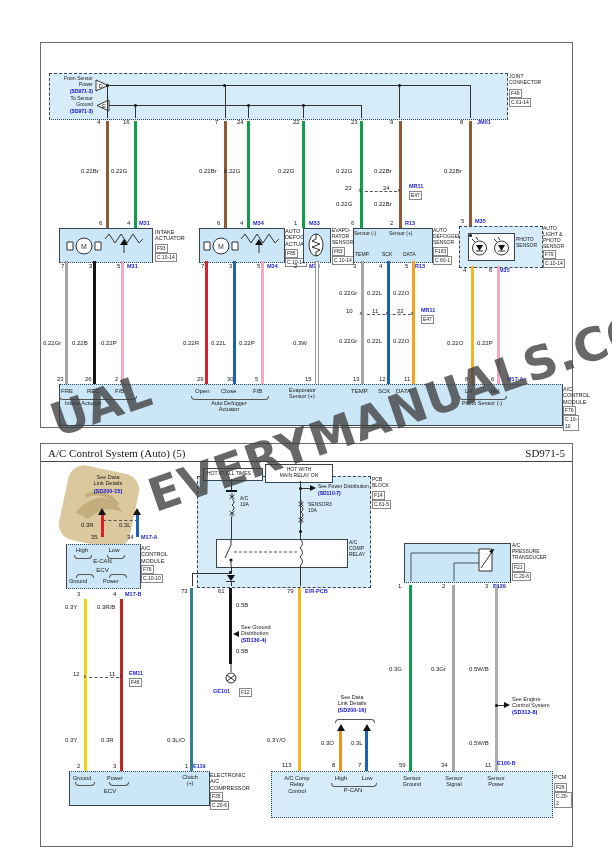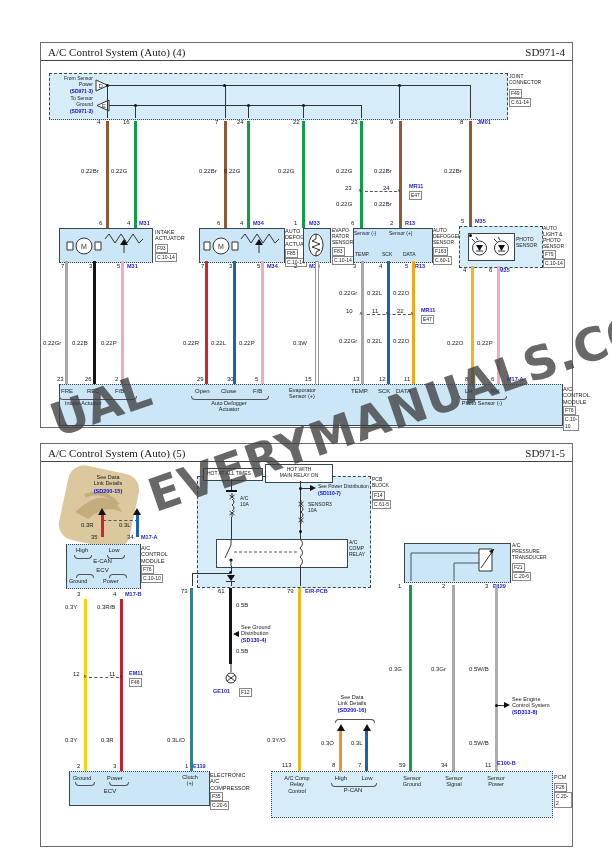--- a/index.html
+++ b/index.html
@@ -35,24 +35,20 @@
   svg *{vector-effect:non-scaling-stroke;}
   .wm{position:absolute;font:bold 46px "DejaVu Sans",sans-serif;letter-spacing:1px;color:rgba(62,62,62,0.78);z-index:50;pointer-events:none;}
   .logo{position:absolute;width:72px;height:76px;background:#dbc89e;border-radius:16px;transform:rotate(12deg);z-index:1;}
 </style>
 </head>
 <body>
 
 <div id="page">
 
 <div class="panel" style="left:40px;top:42px;width:531px;height:384px;">
-  <div class="ptitle">
-    <span class="tl">A/C Control System (Auto) (4)</span>
-    <span class="tr">SD971-4</span>
-  </div>
 
   <div class="dbox" style="left:8px;top:30px;width:457px;height:45px;border-bottom-style:dotted;"></div>
   <div class="t5" style="left:10px;top:33px;width:42px;text-align:right;">From Sensor
 Power</div>
   <div class="t5 sd" style="left:10px;top:46px;width:42px;text-align:right;">(SD971-3)</div>
   <svg style="left:54px;top:36px;" width="15" height="13">
     <polygon points="1,1 13,6.5 1,12" fill="#fff" stroke="#333"></polygon>
     <text x="3.5" y="9" font-size="6" fill="#333">D</text>
   </svg>
   <div class="t5" style="left:10px;top:53px;width:42px;text-align:right;">To Sensor

